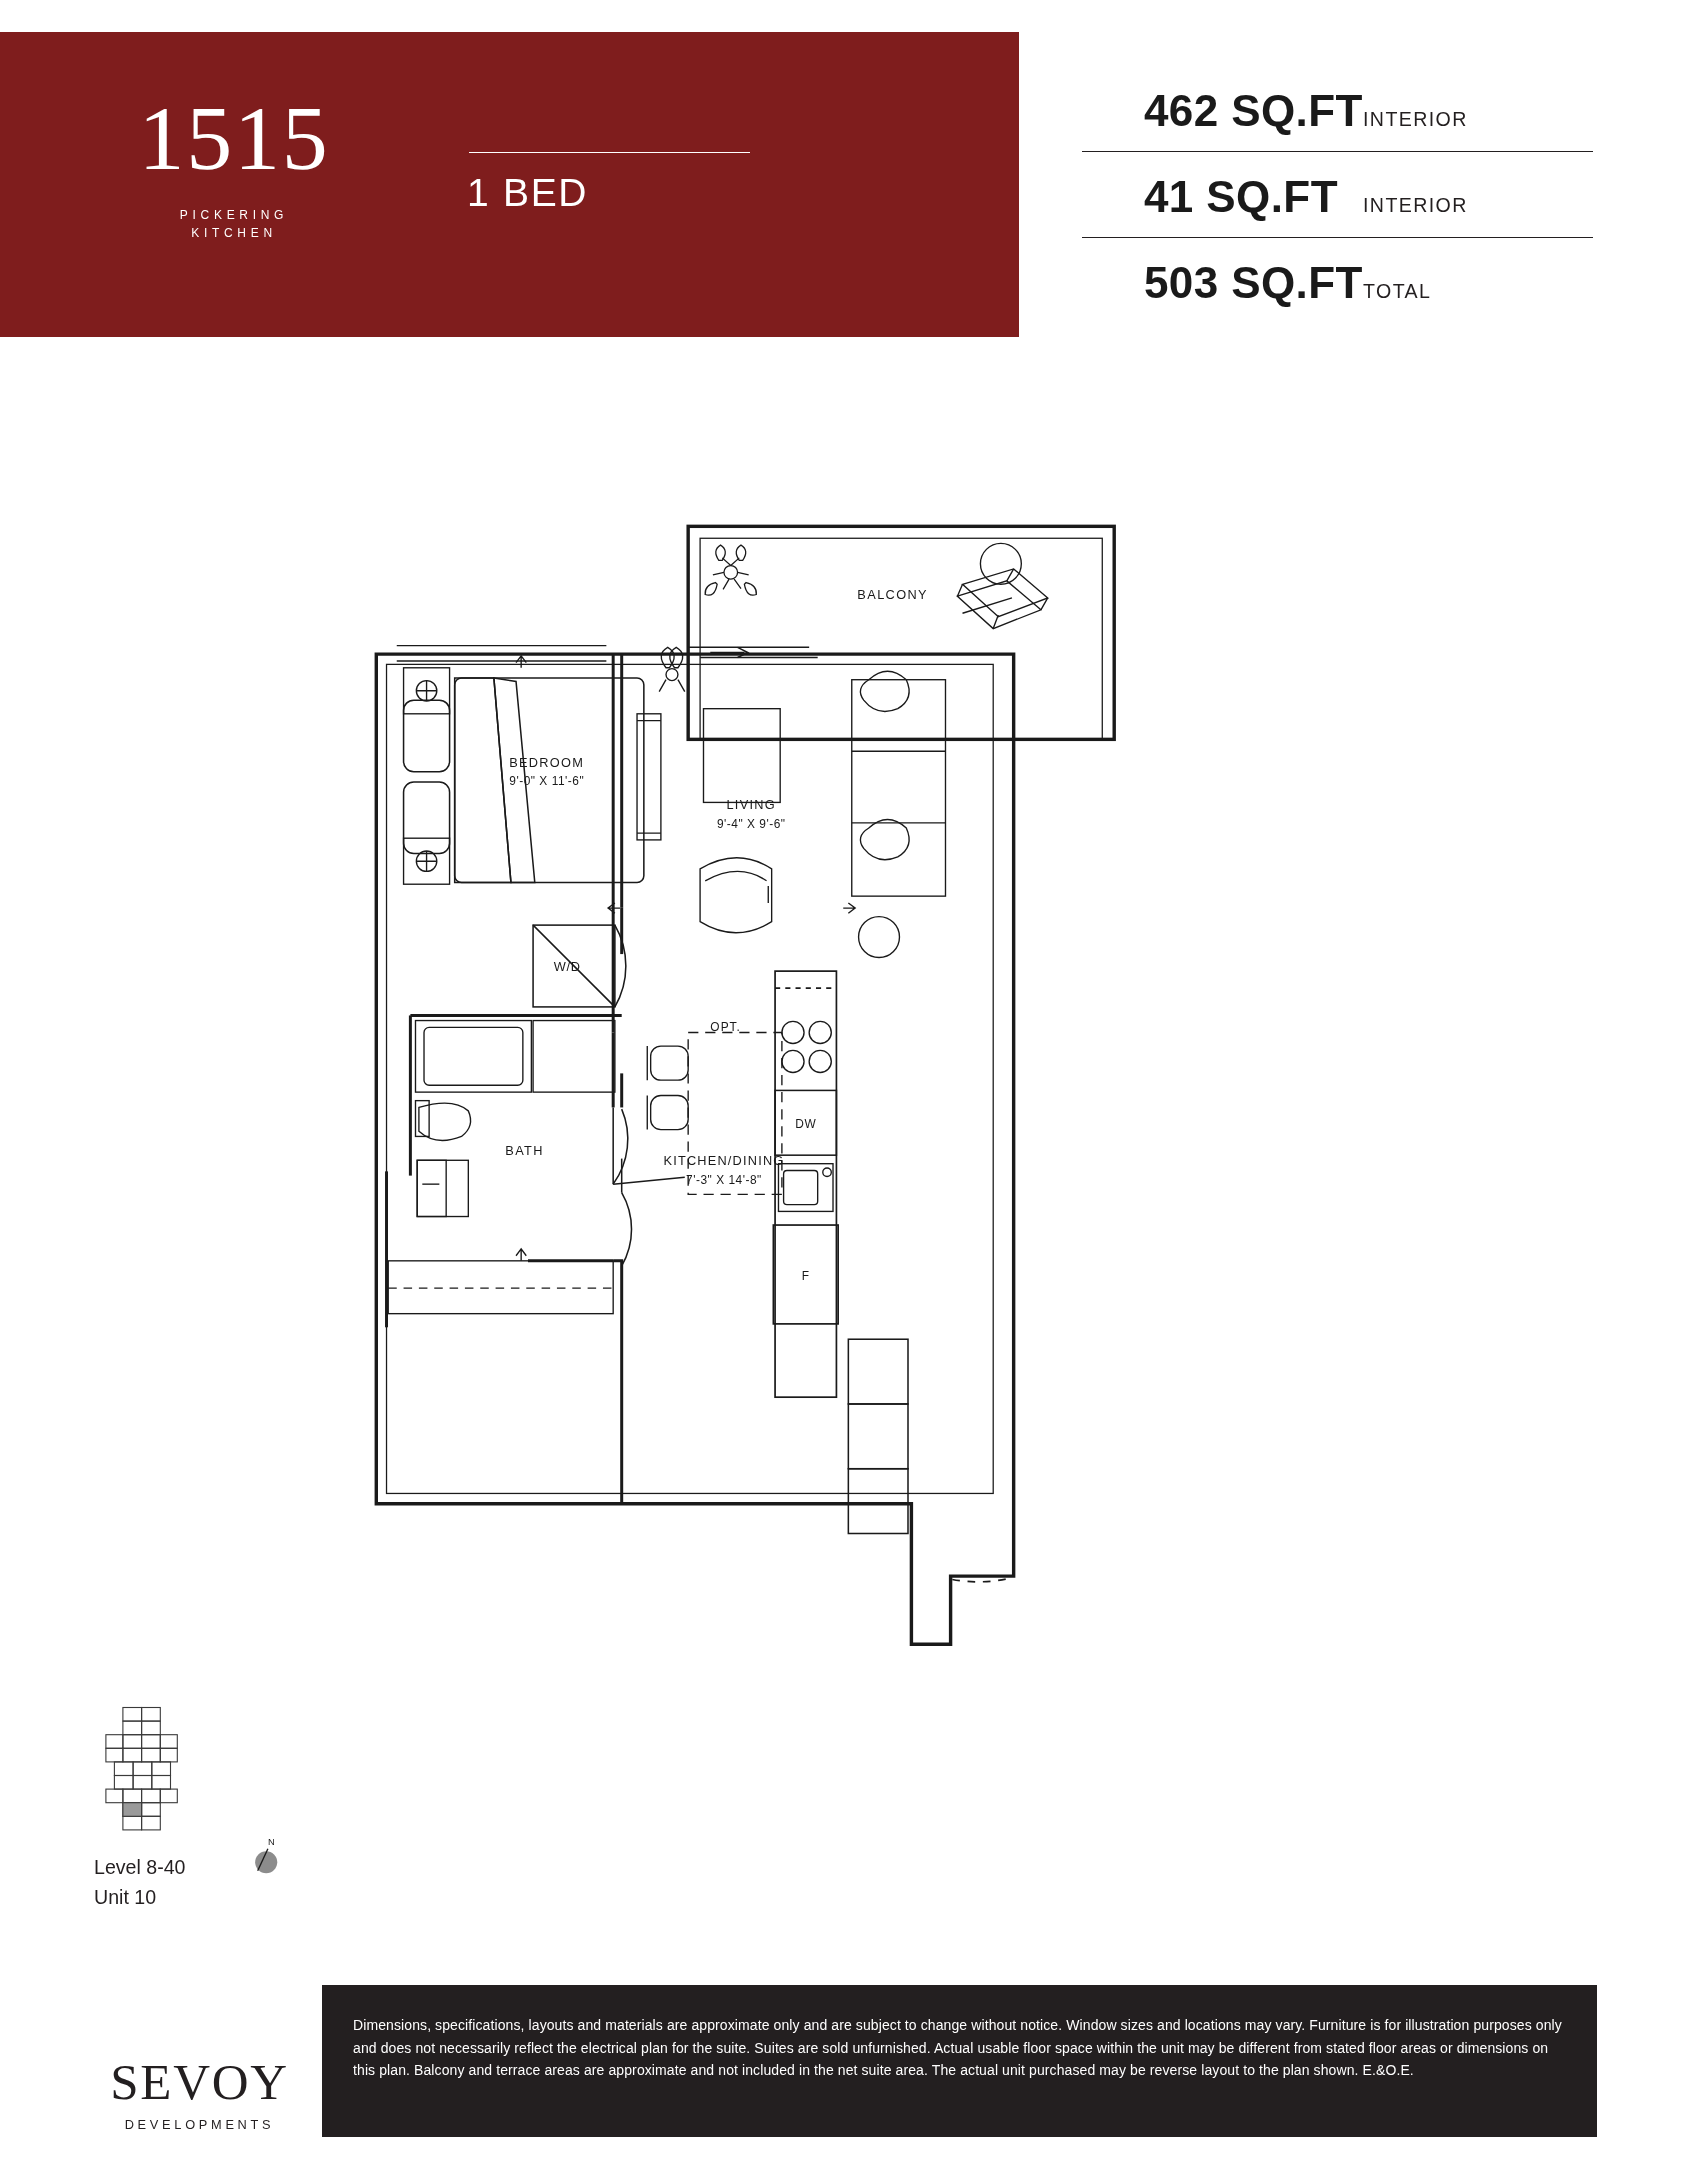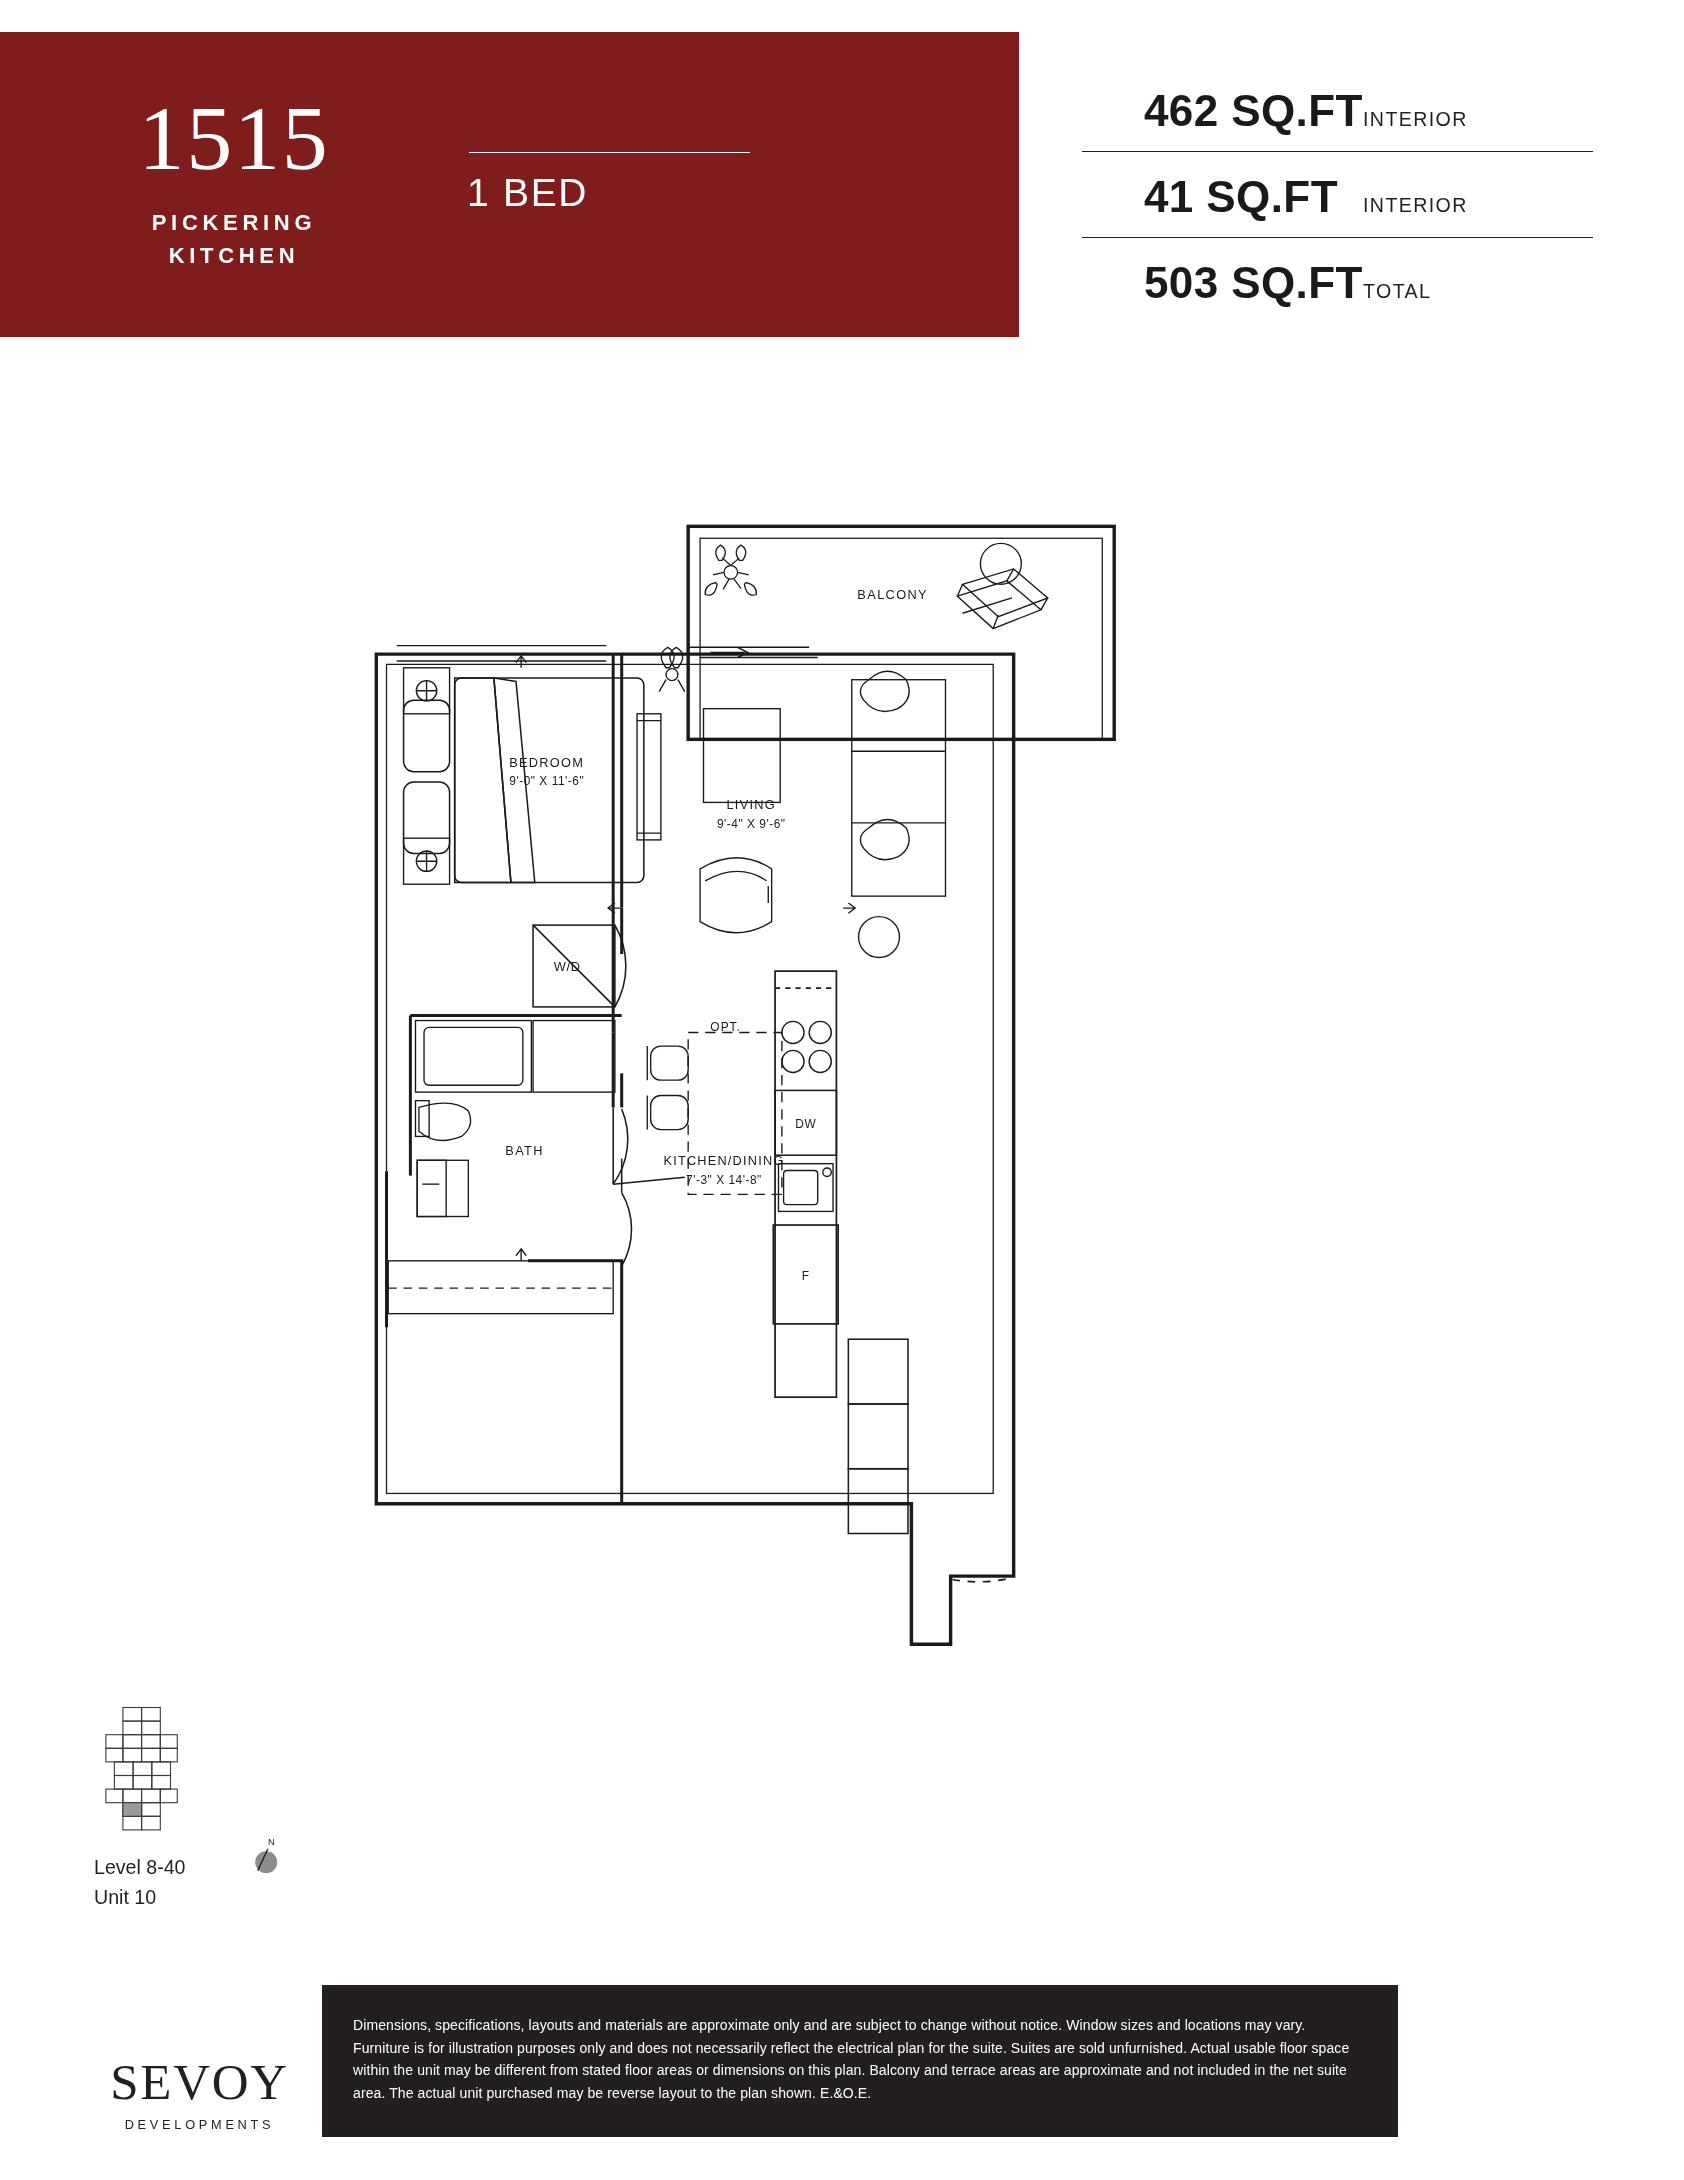--- a/index.html
+++ b/index.html
@@ -36,24 +36,24 @@
   .logo-num {
     font-family: "Liberation Serif", serif;
     font-size: 92px;
     letter-spacing: 1.7px;
     line-height: 1;
     font-weight: 400;
     white-space: nowrap;
   }
   .logo-sub {
     margin-top: 22px;
-    font-size: 22px;
+    font-size: 12px;
     letter-spacing: 4.7px;
     line-height: 1.5;
-    font-weight: 700;
+    font-weight: 400;
   }
   .unit-block {
     position: absolute;
     left: 467px;
     top: 94px;
     color: #ffffff;
   }
   .unit-code {
     font-size: 61px;
     letter-spacing: 0.9px;
@@ -157,21 +157,21 @@
   .sevoy-sub {
     margin-top: 8.5px;
     font-size: 12.8px;
     letter-spacing: 3.7px;
     color: #231f20;
   }
   .disclaimer {
     position: absolute;
     left: 322px;
     top: 1985px;
-    width: 1076px;
+    width: 1275px;
     height: 152px;
     background: #231f20;
     color: #ffffff;
   }
   .disclaimer p {
     margin: 0;
     padding: 29px 34px 0 31px;
     font-size: 14px;
     line-height: 1.62;
     letter-spacing: 0.1px;

